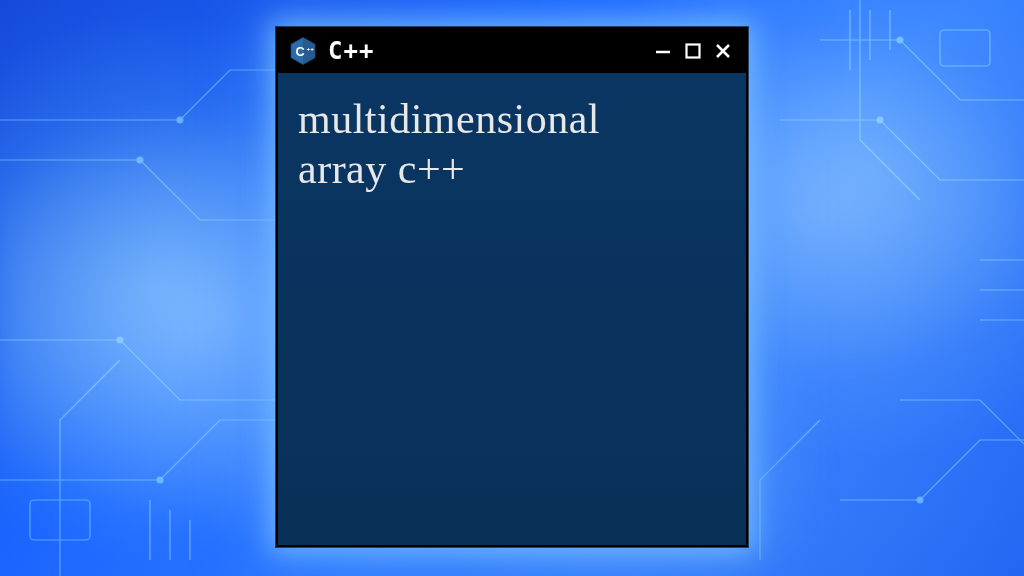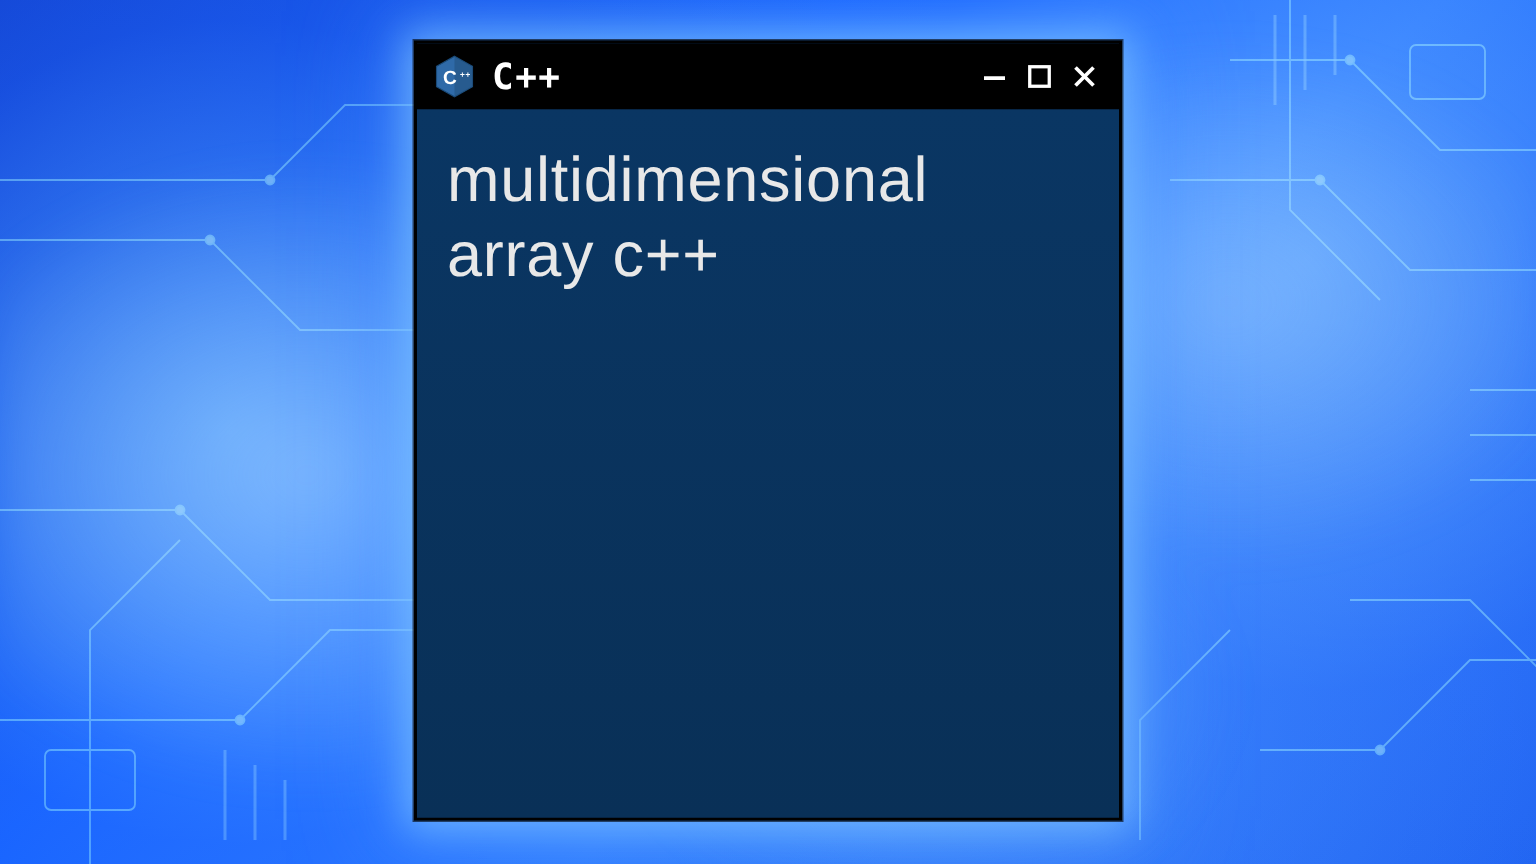--- a/index.html
+++ b/index.html
@@ -94,21 +94,21 @@
   .win-btn svg { display: block; }
 
   .terminal-body {
     flex: 1;
     background: #0a3663;
     background: linear-gradient(180deg, #0a3663 0%, #093057 100%);
     padding: 22px 20px;
     color: #e8e8e8;
     font-size: 42px;
     line-height: 1.18;
-    font-family: Liberation Sans, sans-serif;
+    font-family: Liberation Serif, serif;
     letter-spacing: 0.5px;
     white-space: pre-line;
   }
 </style>
 </head>
 <body>
 
 <div class="bg">
   <svg class="circuits" viewBox="0 0 1024 576" preserveAspectRatio="none">
     <g stroke="#7fd4ff" stroke-width="1.2" fill="none" opacity="0.9">

